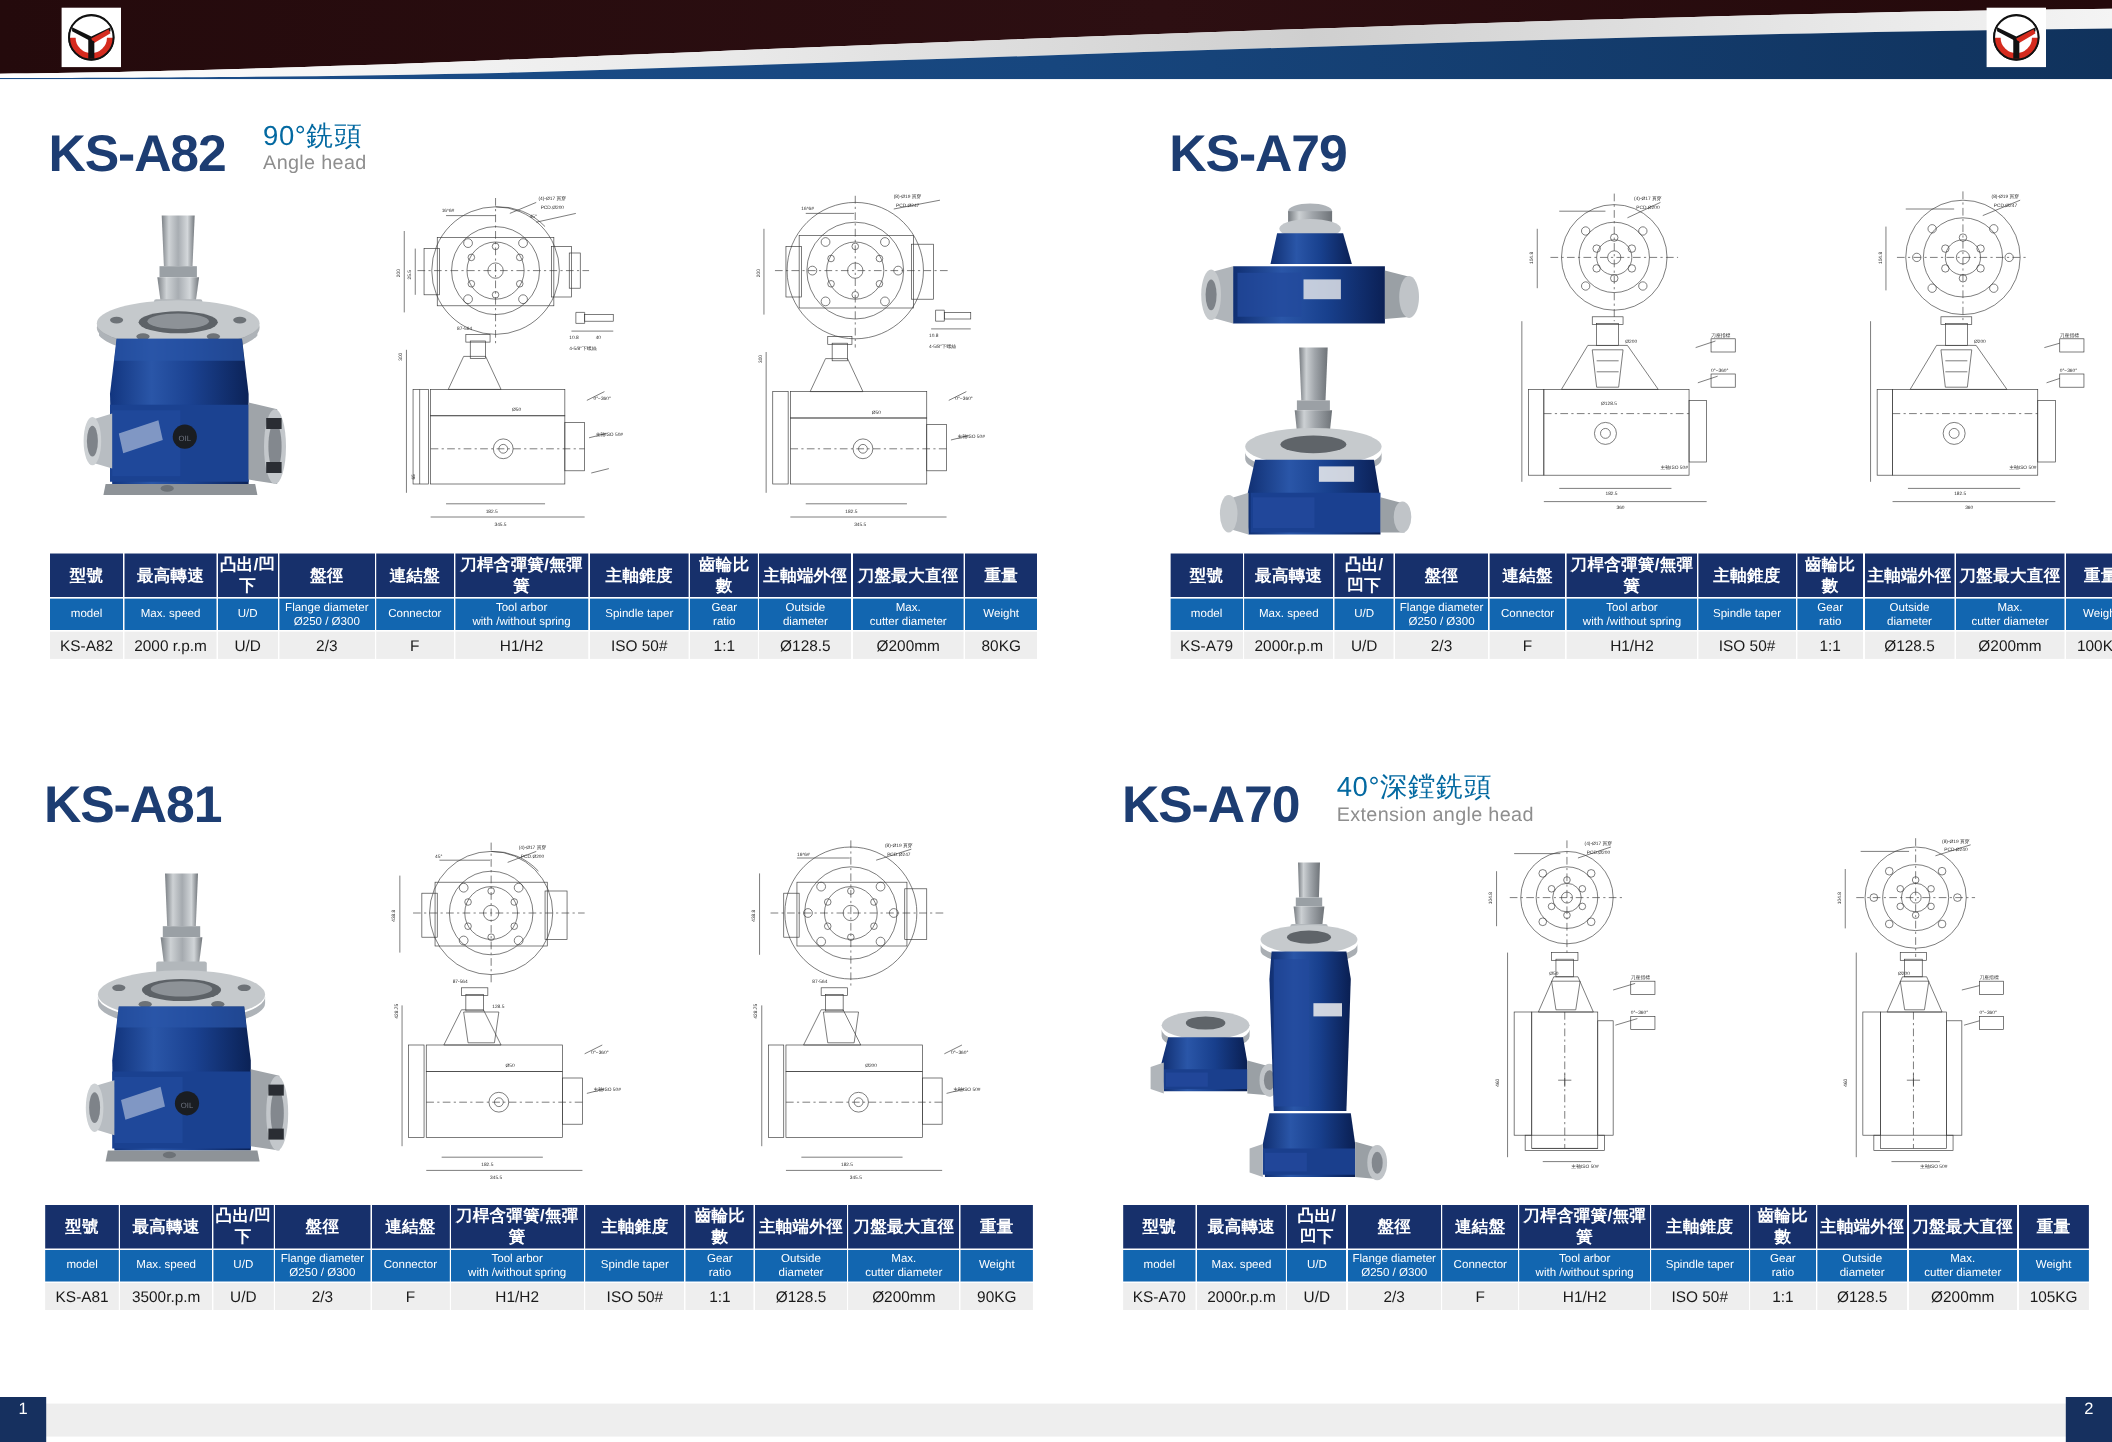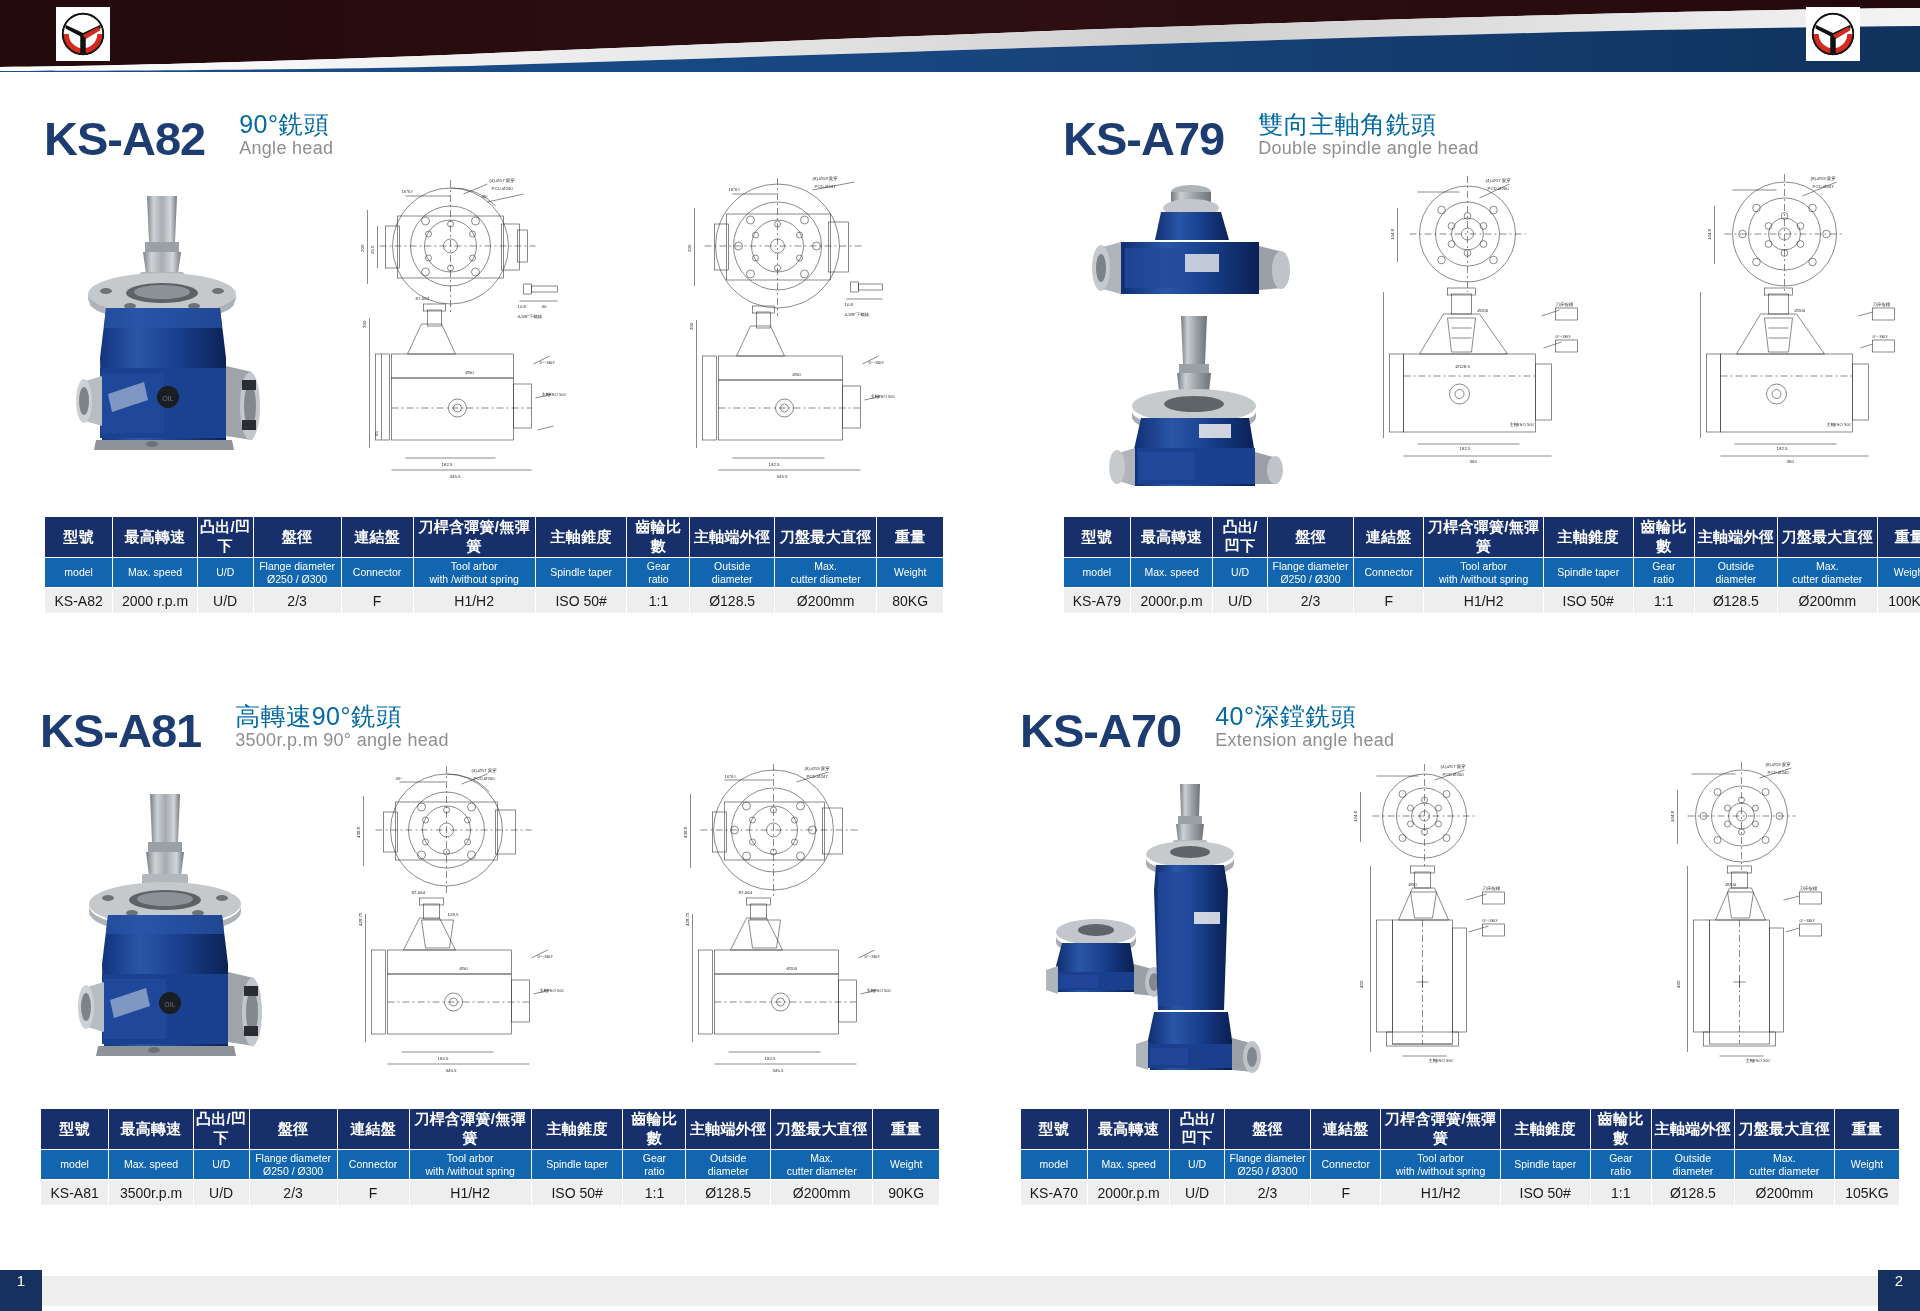--- a/index.html
+++ b/index.html
@@ -40,21 +40,21 @@
   .title-en { font-size:18px; color:#8e8e8e; line-height:1.2; letter-spacing:0.3px; }
 
   
   .visual { position:relative; height:330px; margin-top:4px; display:flex; }
   .photo-cell { position:relative; flex:0 0 250px; }
   .dwg-cell { position:relative; flex:1; display:flex; gap:4px; }
   .dwg { position:relative; flex:1; }
   .dwg svg, .photo-cell svg { display:block; width:100%; height:100%; }
 
   
-  .spec-table { width:100%; border-collapse:collapse; table-layout:fixed; margin-top:18px; }
+  .spec-table { width:100%; border-collapse:collapse; table-layout:fixed; margin-top:4px; }
   .spec-table th, .spec-table td {
     border:1px solid #ffffff; text-align:center; vertical-align:middle;
     padding:1px 2px; overflow:hidden;
   }
   .spec-table thead tr.cn th {
     background:#17306b; color:#ffffff; font-size:15px; font-weight:bold;
     height:25px; letter-spacing:0.3px;
   }
   .spec-table thead tr.en th {
     background:#1266b0; color:#ffffff; font-size:10.5px; font-weight:normal;
@@ -409,24 +409,20 @@
           <td>Ø200mm</td>
           <td>80KG</td>
         </tr>
       </tbody>
     </table>
   </div>
 
   <div class="quad q-tr">
     <div class="title-row">
       <div class="model-code">KS-A79</div>
-      <div class="title-texts">
-        <div class="title-cn">雙向主軸角銑頭</div>
-        <div class="title-en">Double spindle angle head</div>
-      </div>
     </div>
     <div class="visual">
       <div class="photo-cell">
         <svg viewBox="0 0 250 330">
           <defs>
             <linearGradient id="blueB" x1="0" y1="0" x2="1" y2="0">
               <stop offset="0" stop-color="#102f72"></stop>
                 <stop offset="0.32" stop-color="#2a56a8"></stop>
               <stop offset="0.62" stop-color="#18408d"></stop>
                 <stop offset="1" stop-color="#0b2055"></stop>
@@ -650,24 +646,20 @@
           <td>Ø200mm</td>
           <td>100KG</td>
         </tr>
       </tbody>
     </table>
   </div>
 
   <div class="quad q-bl">
     <div class="title-row">
       <div class="model-code">KS-A81</div>
-      <div class="title-texts">
-        <div class="title-cn">高轉速90°銑頭</div>
-        <div class="title-en">3500r.p.m 90° angle head</div>
-      </div>
     </div>
     <div class="visual">
       <div class="photo-cell">
         <svg viewBox="0 0 250 330">
           <defs>
             <linearGradient id="steelC" x1="0" y1="0" x2="1" y2="0">
               <stop offset="0" stop-color="#7a7f84"></stop>
                 <stop offset="0.24" stop-color="#cdd1d4"></stop>
               <stop offset="0.52" stop-color="#a5aaaf"></stop>
                 <stop offset="0.8" stop-color="#d1d5d8"></stop>

